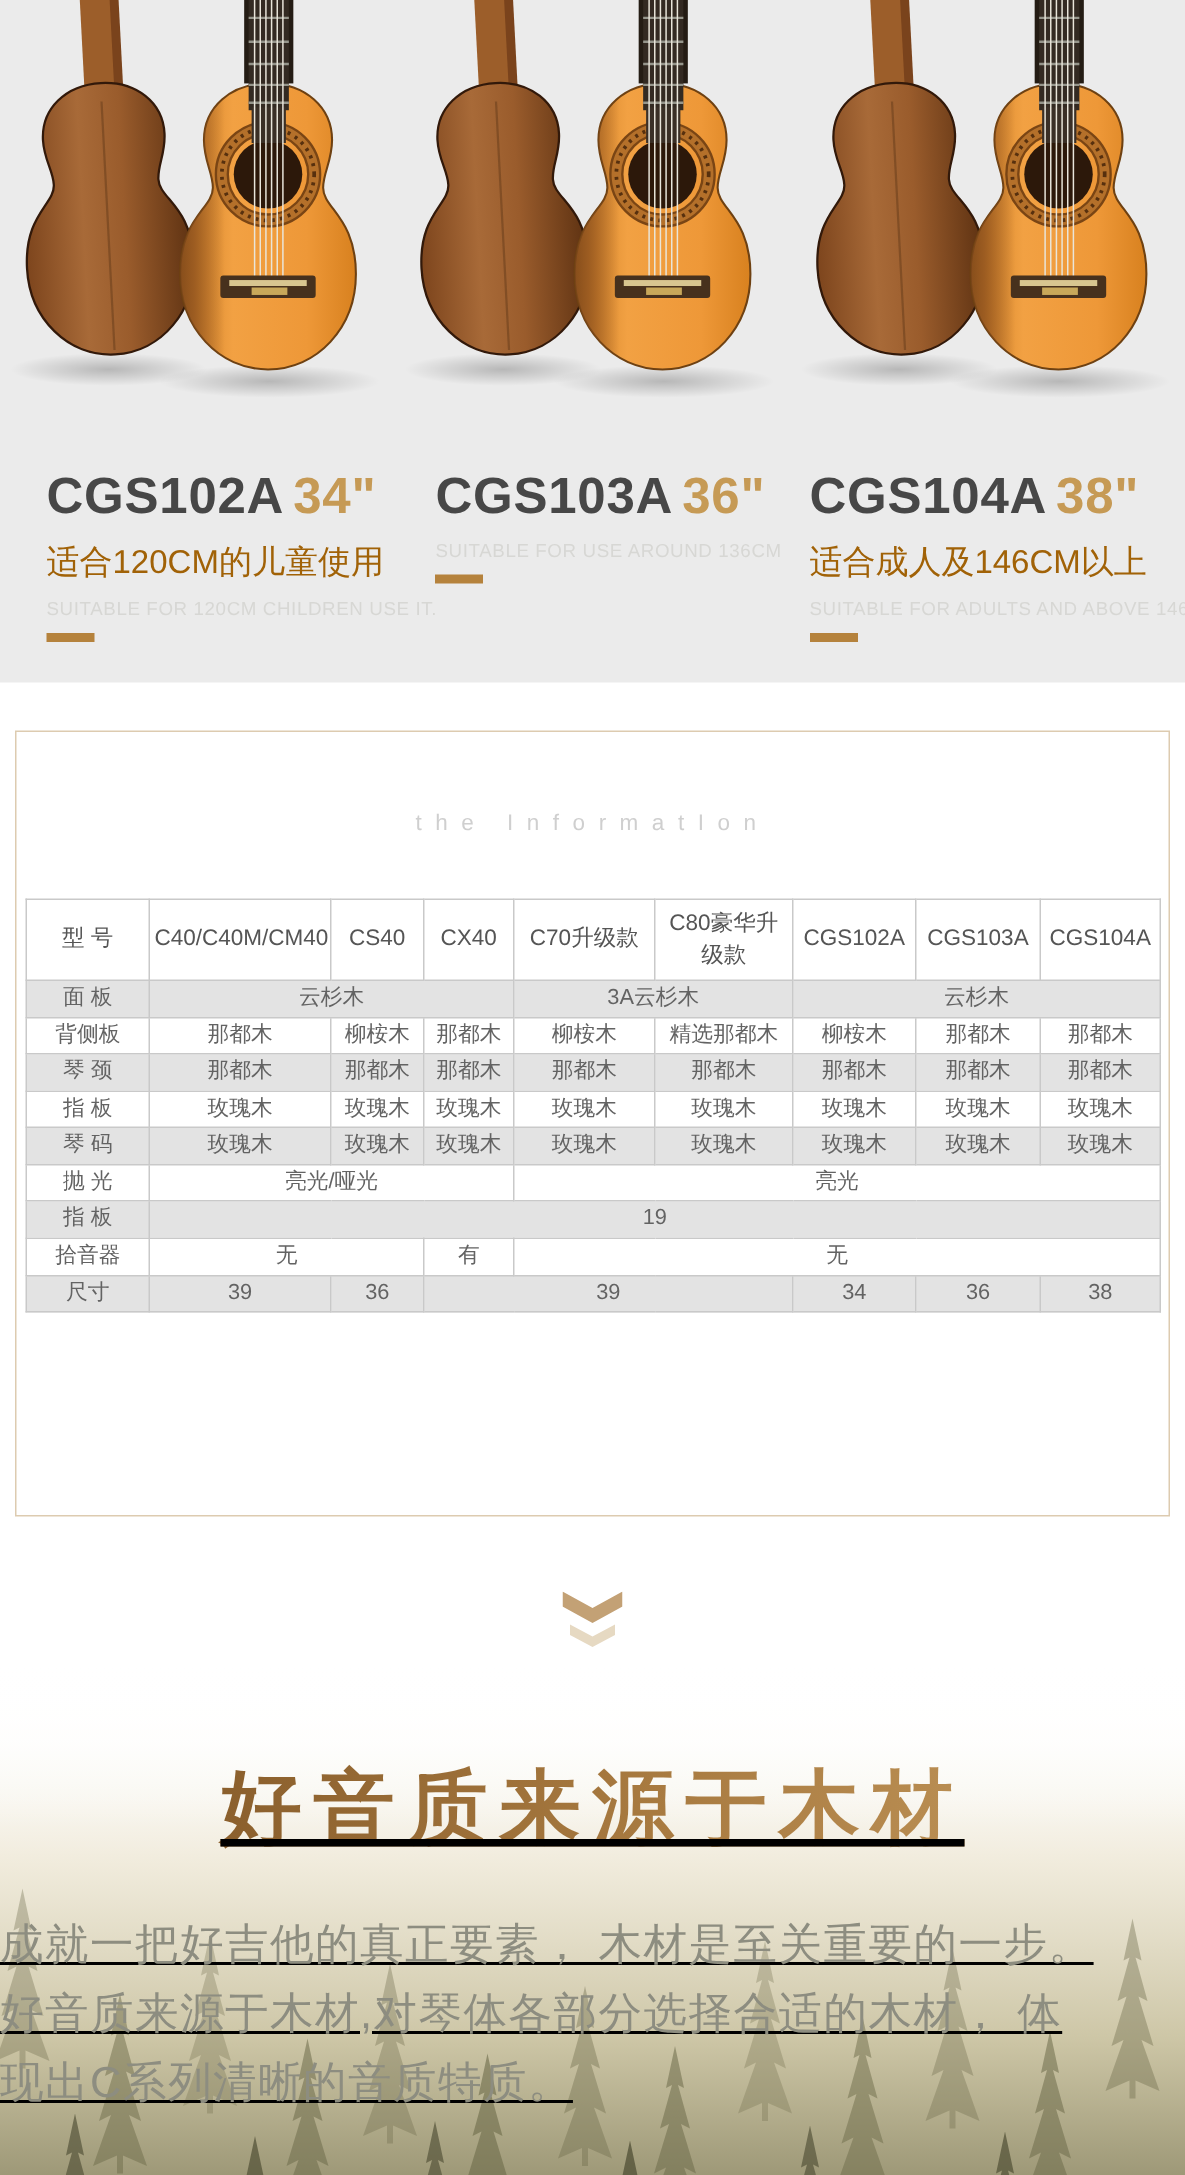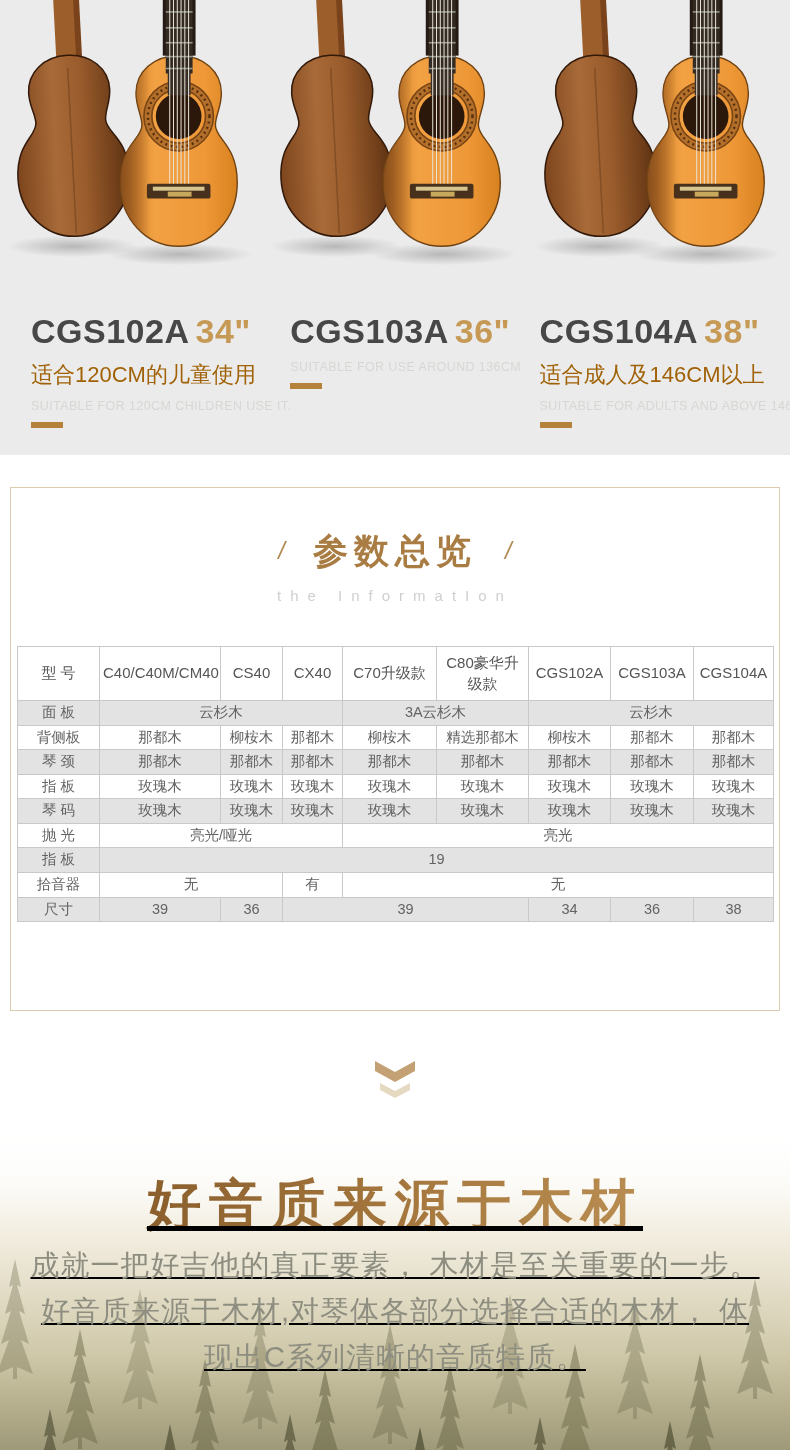--- a/index.html
+++ b/index.html
@@ -37,21 +37,21 @@
   .chevron-block { height:96px; display:flex; justify-content:center; align-items:flex-start; padding-top:50px; }
 
   
   .wood-section { position:relative; height:343px; }
   .forest-bg { position:absolute; left:0; top:-60px; width:790px; height:403px; }
   .wood-content { position:relative; z-index:2;text-decoration:underline; }
   .wood-heading { margin-top:62px; text-align:center; font-family:"DejaVu Serif","Liberation Serif",serif; font-size:54px; font-weight:700; letter-spacing:8px; color:#96693a; }
   @supports (-webkit-background-clip:text) {
     .wood-heading { background:linear-gradient(90deg,#7c5223 0%,#a87a40 55%,#c59b5f 100%); -webkit-background-clip:text; background-clip:text; color:transparent; }
   }
-  .wood-paragraph { text-align:center; font-size:29px; color:#8d8d80; line-height:46px; letter-spacing:1px; }
+  .wood-paragraph { margin-top:32px; font-size:29px; color:#8d8d80; line-height:46px; letter-spacing:1px; }
 </style>
 </head>
 <body>
 
 <svg width="0" height="0" style="position:absolute" aria-hidden="true">
   <defs>
     <linearGradient id="backBody" x1="0" y1="0" x2="1" y2="0">
       <stop offset="0" stop-color="#7d451d"></stop>
         <stop offset="0.35" stop-color="#a86a38"></stop>
       <stop offset="0.6" stop-color="#9a5c2c"></stop>
@@ -161,23 +161,20 @@
     <div class="product-info">
       <div class="model-line"><span>CGS104A</span><span class="model-size">38"</span></div>
       <div class="desc-cn">适合成人及146CM以上</div>
       <div class="desc-en">SUITABLE FOR ADULTS AND ABOVE 146CM</div>
       <div class="gold-bar"></div>
     </div>
   </div>
 </section>
 
 <section class="spec-card">
-  <div class="spec-title-row">
-    <span class="spec-slash">/</span><span class="spec-title">参数总览</span><span class="spec-slash">/</span>
-  </div>
   <div class="spec-subtitle">the InformatIon</div>
   <div class="spec-table-wrap">
     <table class="spec">
       <colgroup>
         <col style="width:82px">
           <col style="width:121px">
           <col style="width:62px">
           <col style="width:60px">
         <col style="width:94px">
           <col style="width:92px">

